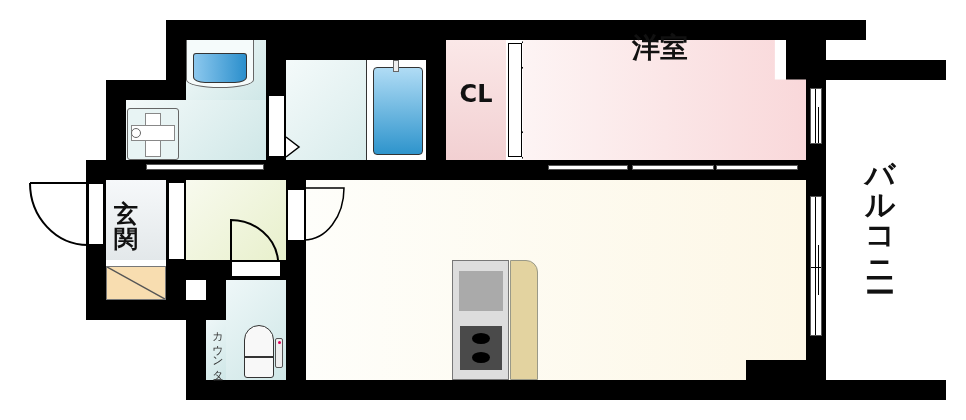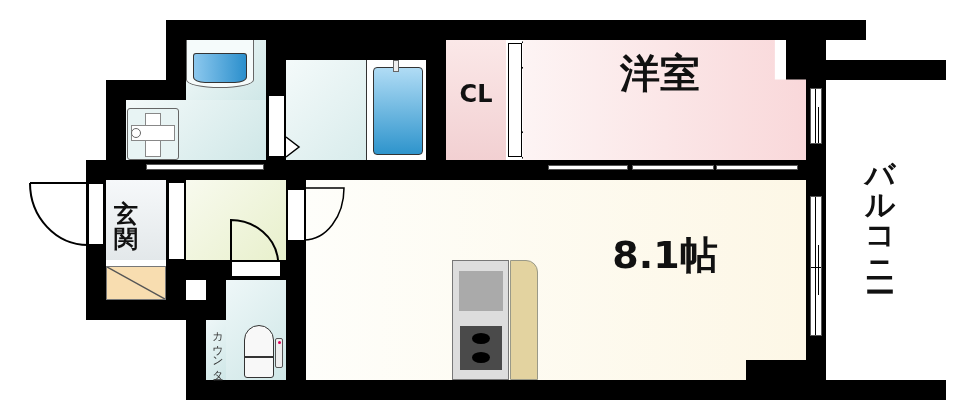--- a/index.html
+++ b/index.html
@@ -75,21 +75,21 @@
     <div class="lbl" style="left:0;top:42px;width:60px;font-size:24px">CL</div>
   </div>
 
   <div class="white" style="left:508px;top:43px;width:14px;height:114px;border:1px solid #000;box-sizing:border-box"></div>
   <svg class="abs" style="left:522px;top:40px" width="40" height="120">
     <polyline points="0,2 30,15 0,28" fill="#fff" stroke="#000" stroke-width="1.5"></polyline>
     <polyline points="0,92 30,105 0,118" fill="#fff" stroke="#000" stroke-width="1.5"></polyline>
   </svg>
 
   <div class="abs" style="left:523px;top:40px;width:283px;height:120px;background:linear-gradient(90deg,#fdf4f4,#f9d8da);clip-path:polygon(0 0,89% 0,89% 33%,100% 33%,100% 100%,0 100%)"></div>
-  <div class="lbl" style="left:580px;top:52px;width:160px;font-size:40px">
+  <div class="lbl" style="left:580px;top:33px;width:160px;font-size:28px">
     <div>洋室</div>
   </div>
 
   <div class="winline" style="left:548px;top:165px;width:80px;height:5px"></div>
   <div class="winline" style="left:632px;top:165px;width:82px;height:5px"></div>
   <div class="winline" style="left:716px;top:165px;width:82px;height:5px"></div>
 
   <div class="winline" style="left:810px;top:88px;width:12px;height:56px">
     <div class="abs" style="left:4px;top:0;width:1px;height:54px;background:#000"></div>
     <div class="abs" style="left:7px;top:18px;width:1px;height:36px;background:#000"></div>
@@ -123,21 +123,20 @@
   </div>
   <div class="abs" style="left:244px;top:325px;width:30px;height:53px;background:#f8f8f8;border:1.5px solid #333;border-radius:15px 15px 3px 3px">
     <div class="abs" style="left:-1px;top:30px;width:30px;height:2px;background:#333"></div>
   </div>
   <div class="abs" style="left:275px;top:338px;width:8px;height:30px;background:#eee;border:1px solid #555;border-radius:2px">
     <div class="abs" style="left:2px;top:2px;width:3px;height:3px;background:#e0005a;border-radius:50%"></div>
   </div>
 
   <div class="abs" style="left:306px;top:180px;width:500px;height:200px;background:linear-gradient(90deg,#fefefa,#fdf7e6);clip-path:polygon(0 0,100% 0,100% 90%,88% 90%,88% 100%,0 100%)"></div>
   <div class="lbl" style="left:590px;top:236px;width:150px;font-size:38px">
-    <div>8.1帖</div>
   </div>
 
   <div class="white" style="left:288px;top:190px;width:16px;height:50px"></div>
   <svg class="abs" style="left:304px;top:186px" width="44" height="56">
     <path d="M0,2 L40,2 A40,52 0 0 1 0,54" fill="none" stroke="#000" stroke-width="1.5"></path>
   </svg>
 
   <div class="abs" style="left:452px;top:260px;width:57px;height:120px;background:#ddd;border:1px solid #777">
     <div class="abs" style="left:6px;top:10px;width:44px;height:40px;background:#aaa"></div>
     <div class="abs" style="left:7px;top:65px;width:42px;height:44px;background:#4a4a4a">

